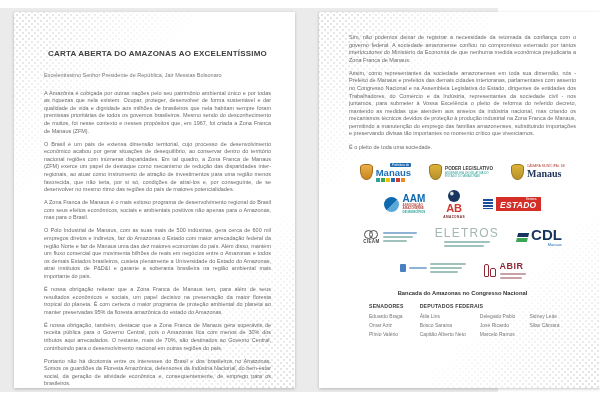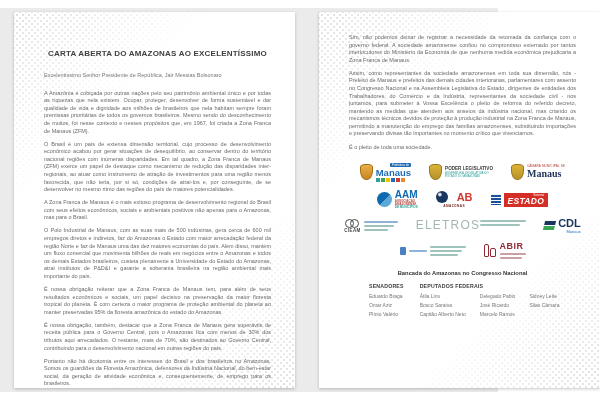--- a/index.html
+++ b/index.html
@@ -69,21 +69,21 @@
   .camara-name{font-family:"Liberation Serif", serif;font-size:10px;font-weight:bold;color:#23365c;}
 
   .aam-circle{width:15px;height:15px;border-radius:50%;flex:0 0 auto;
     background:linear-gradient(135deg,#0e69af 52%,#5aa7d8 52%);}
   .aam-text{display:flex;flex-direction:column;line-height:1.15;}
   .aam-name{font-size:10px;font-weight:800;color:#0e69af;line-height:1;}
   .aam-sub-red{font-size:3px;color:#b5483f;font-weight:bold;}
   .aam-sub-teal{font-size:3px;color:#2fa097;font-weight:bold;}
 
   .oab{flex-direction:column;gap:1px;}
-  .oab-top{display:flex;align-items:center;gap:9px;}
+  .oab-top{display:flex;align-items:center;gap:1px;flex-direction:column;}
   .oab-ball{width:12px;height:12px;border-radius:50%;
     background:radial-gradient(circle at 32% 30%, rgba(255,255,255,.85) 0 1.2px, rgba(255,255,255,0) 2.4px),#17355e;}
   .oab-letters{font-size:11px;font-weight:800;color:#cf3a32;line-height:1;}
   .oab-region{font-size:3.2px;color:#6e1f1c;font-weight:bold;letter-spacing:.4px;}
 
   .fieam-icon{width:10px;height:10px;flex:0 0 auto;
     background:repeating-linear-gradient(#1b4f9c 0 2px,#ffffff 2px 3px);}
   .fieam-box{background:#d42e27;color:#fff;padding:1px 4px 1.5px 4px;display:flex;flex-direction:column;line-height:1;}
   .fieam-tag{font-size:3px;align-self:flex-end;}
   .fieam-name{font-size:8.5px;font-weight:800;font-style:italic;letter-spacing:.3px;}
@@ -91,32 +91,32 @@
   .cieam-mark{display:flex;flex-direction:column;align-items:center;line-height:1;}
   .rings{display:flex;margin-bottom:1px;}
   .ring{width:7px;height:7px;border:1.6px solid #4a4a4a;border-radius:50%;}
   .ring+.ring{margin-left:-4px;}
   .cieam-name{font-size:4.5px;font-weight:bold;color:#444;letter-spacing:.4px;}
   .micro-block{display:flex;flex-direction:column;justify-content:center;}
   .mb{height:2px;border-radius:1px;background:#9fc3bc;margin:1px 0;}
   .mb.blue{background:#8fb3d6;}
   .mb.red{background:#c9a0a4;}
 
-  .eletros-text{display:flex;flex-direction:row;align-items:flex-start;line-height:1.1;}
+  .eletros-text{display:flex;flex-direction:column;align-items:center;line-height:1.1;}
   .eletros-name{font-size:12px;color:#a3b8ae;letter-spacing:1.2px;font-weight:500;}
 
   .cdl-icon{width:11px;height:11px;flex:0 0 auto;transform:skewX(-14deg);
     display:flex;flex-direction:column;justify-content:center;gap:1px;}
   .cdl-icon i{display:block;height:4px;}
   .cdl-text{display:flex;flex-direction:column;line-height:1;}
-  .cdl-name{font-size:11px;font-weight:800;color:#17355e;}
+  .cdl-name{font-size:15px;font-weight:800;color:#17355e;}
   .cdl-city{font-size:4px;color:#1f6cb5;align-self:flex-end;margin-top:1px;}
 
   .small-emblem{width:6px;height:8px;background:#4a7fc1;border-radius:1px;flex:0 0 auto;}
-  .abir{gap:4px;}
+  .abir{gap:4px;margin-top:6px;}
   .abir-icon{display:flex;align-items:flex-end;gap:1px;}
   .abir-icon i{display:block;border:0.8px solid #8e2a35;border-radius:2px 2px 1px 1px;}
   .abir-bottle{width:3px;height:11px;}
   .abir-can{width:4px;height:7px;}
   .abir-text{display:flex;flex-direction:column;line-height:1.1;}
   .abir-name{font-size:9px;font-weight:800;color:#8e2a35;letter-spacing:.5px;}
 
   
   .bancada{margin-top:10px;}
   .bancada-title{font-size:5.8px;font-weight:bold;color:#333;text-align:center;margin-bottom:7px;}

